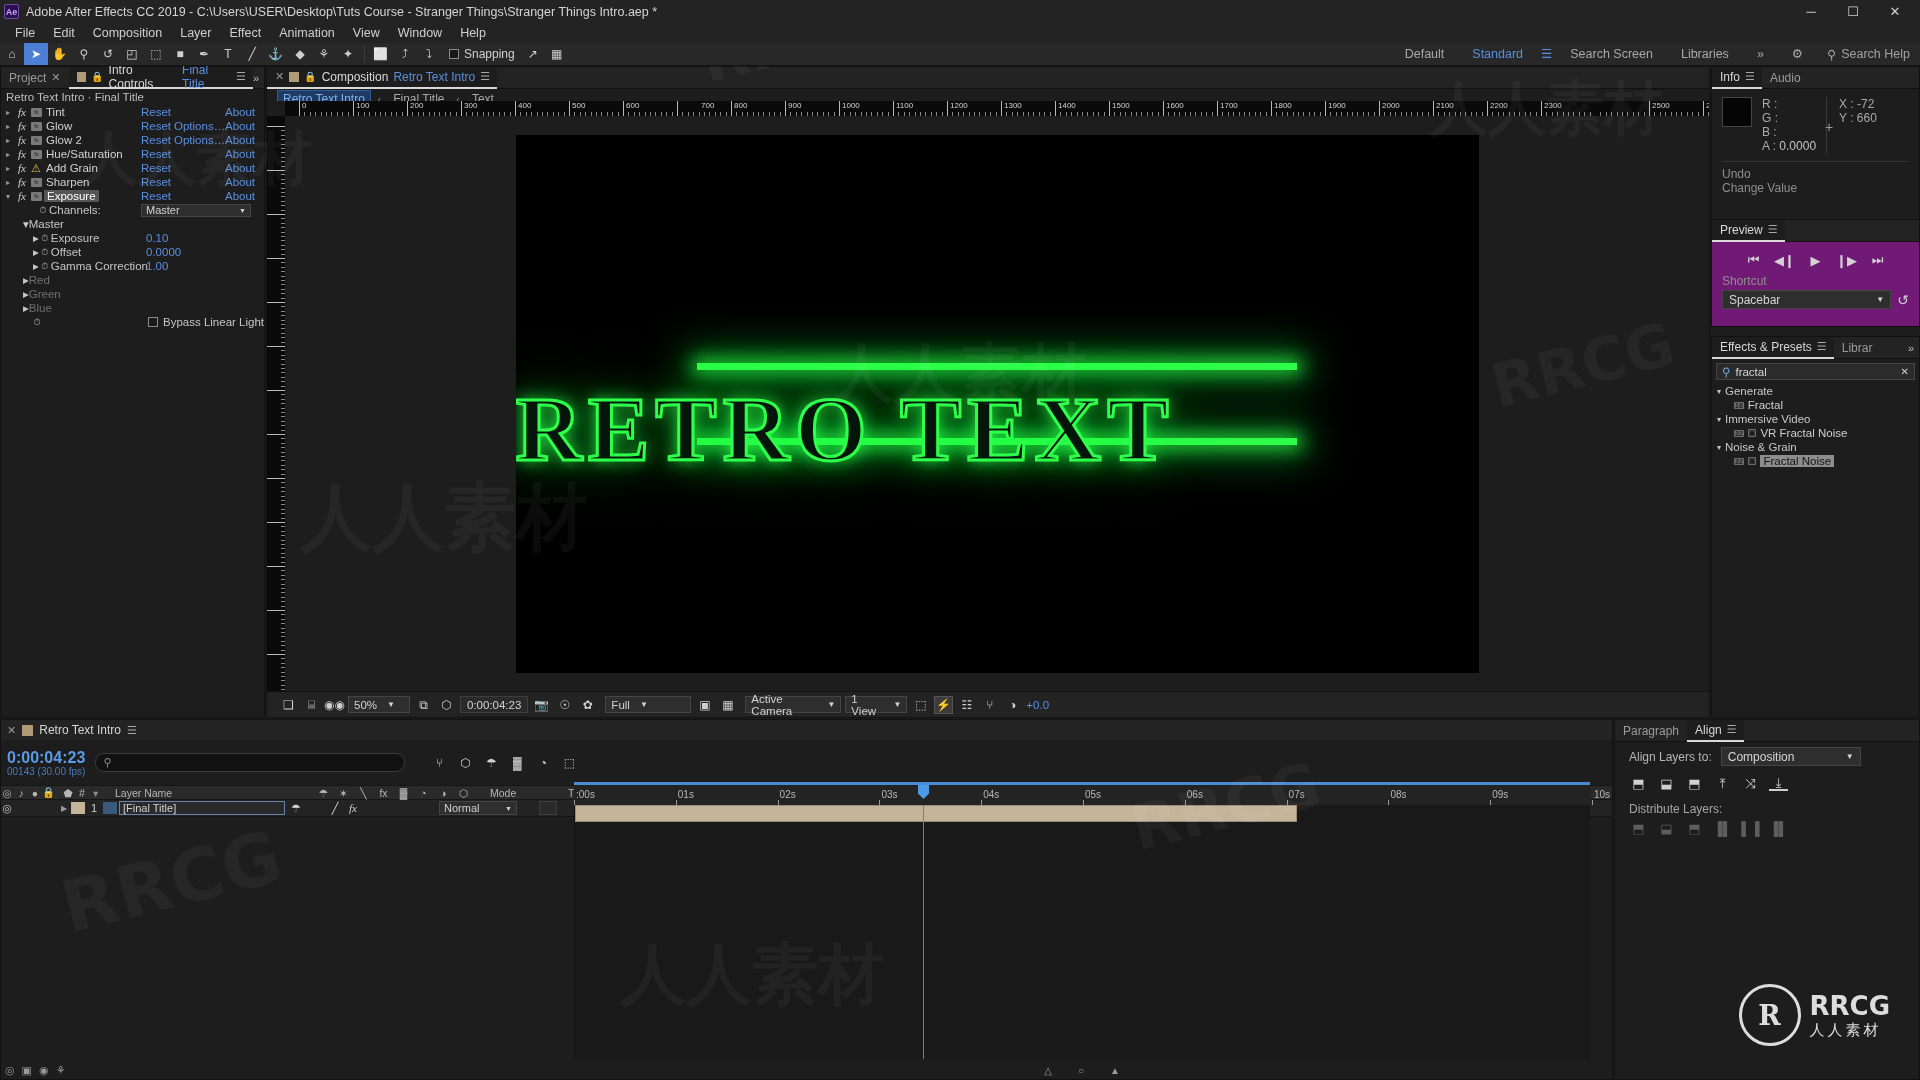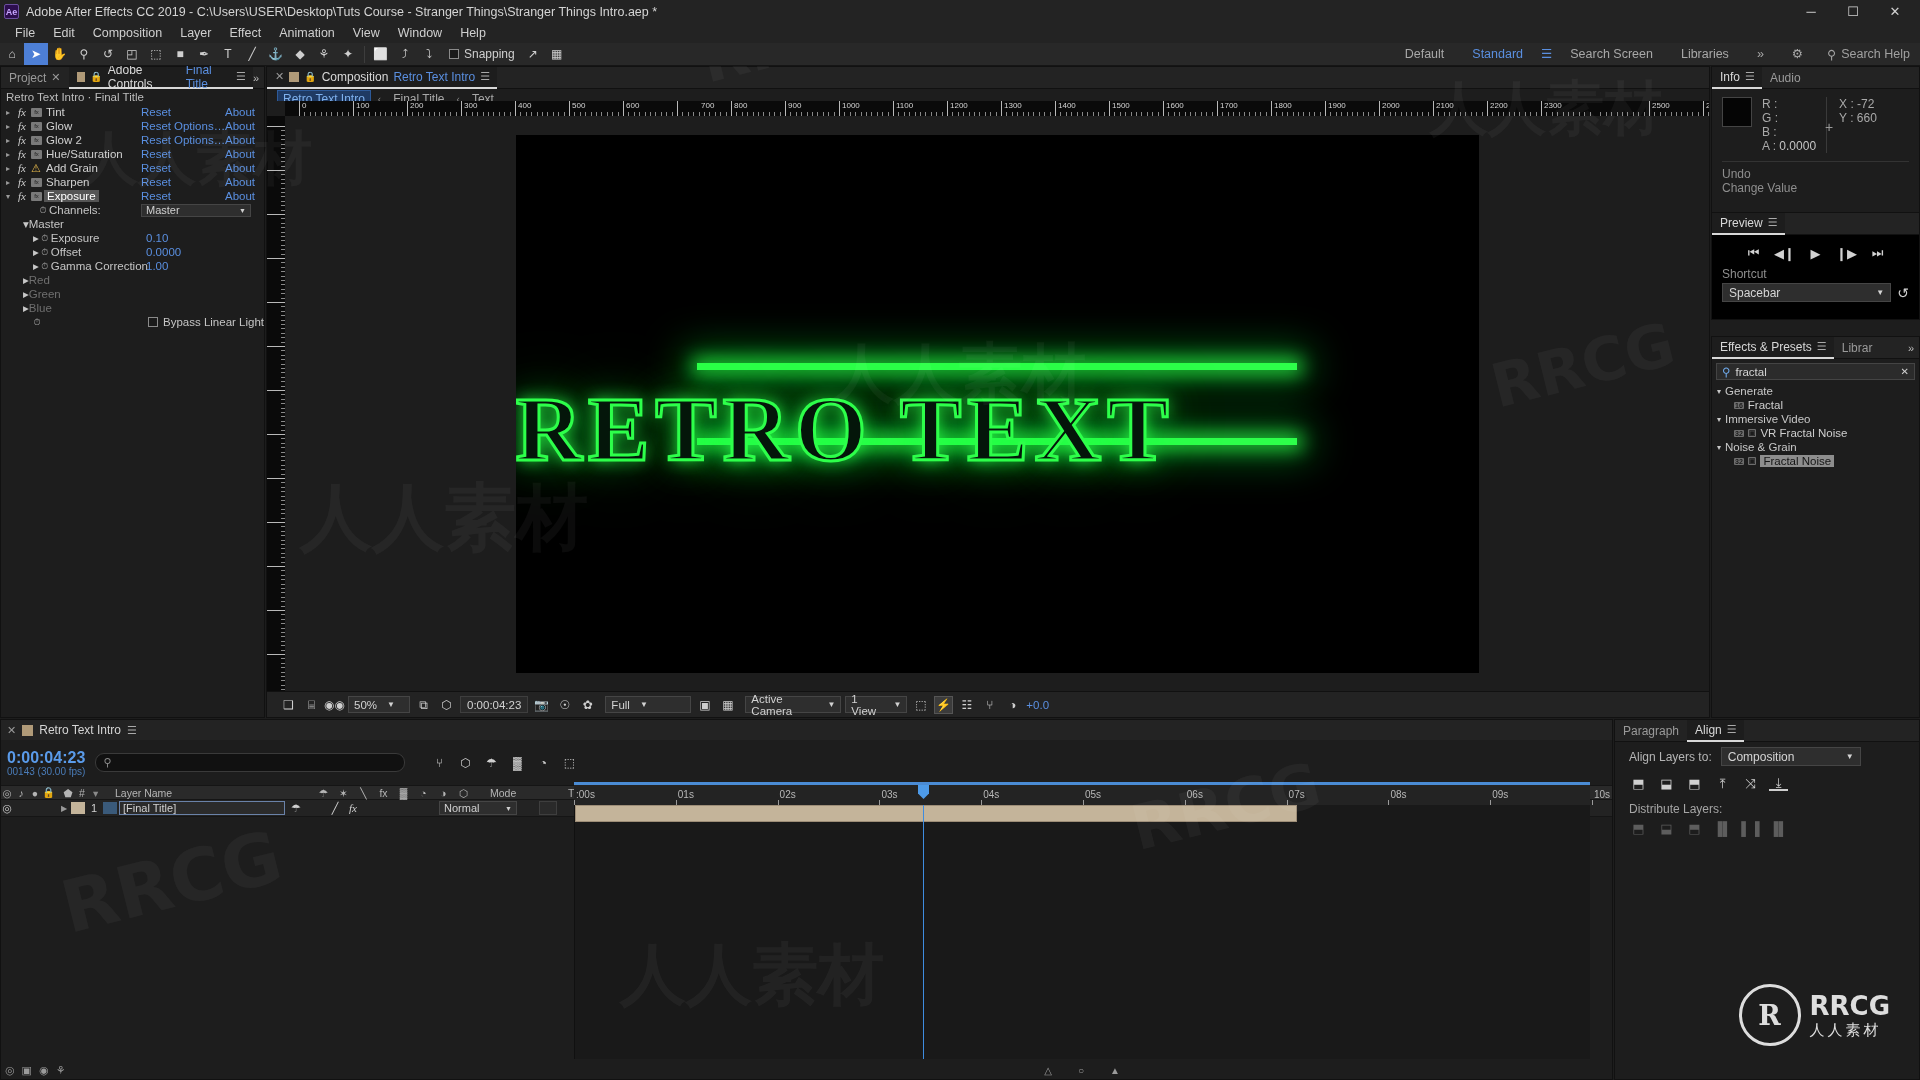--- a/index.html
+++ b/index.html
@@ -85,21 +85,21 @@
                gap:4px;padding-left:12px;border-top:1px solid #111;font-size:11.5px;color:#c0c0c0;}
   .cbicon{ width:19px;height:18px;display:flex;align-items:center;justify-content:center;color:#cfcfcf;font-size:12px;}
   .cbicon.act{ background:#3b3b3b;border:1px solid #555;}
   .cbsel{ height:17px;background:#2e2e2e;border:1px solid #454545;display:flex;align-items:center;padding:0 5px;gap:10px;font-size:11.5px;color:#d2d2d2;}
   .cbval{ height:17px;background:#2a2a2a;border:1px solid #3e3e3e;display:flex;align-items:center;padding:0 6px;color:#d2d2d2;}
   
   #rdock{ position:absolute;left:1711px;top:66px;width:209px;height:652px;}
   #infop{ position:absolute;left:0;top:0;width:209px;height:160px;background:#1d1d1d;border:1px solid #111;}
   .swatch{ width:30px;height:30px;background:#050505;border:1px solid #444;}
   .ichan{ font-size:12px;color:#a9a9a9;line-height:14px;}
-  #previewp{ position:absolute;left:0;top:146px;width:209px;height:108px;background:#000000;border:1px solid #111;}
+  #previewp{ position:absolute;left:0;top:153px;width:209px;height:108px;background:#701a75;border:1px solid #111;}
   .pvbtn{ color:#d2d2d2;font-size:13px;width:22px;text-align:center;}
   #effp{ position:absolute;left:0;top:270px;width:209px;height:382px;background:#1d1d1d;border:1px solid #111;}
   #fxsearch{ margin:4px;height:17px;background:#2b2b2b;border:1px solid #444;display:flex;align-items:center;gap:5px;padding:0 5px;font-size:11.5px;color:#d5d5d5;}
   .fxcat{ height:14px;display:flex;align-items:center;gap:4px;font-size:11.5px;color:#c8c8c8;padding-left:5px;}
   .fxitem{ height:14px;display:flex;align-items:center;gap:4px;font-size:11.5px;color:#cfcfcf;padding-left:22px;}
   .fxitem .nm.sel{ background:#8d8d8d;color:#141414;padding:0 3px;}
   .badge{ font-size:7px;background:#6d6d6d;color:#1b1b1b;padding:0 1px;border-radius:1px;font-weight:bold;}
   
   #tlpanel{ position:absolute;left:0;top:719px;width:1613px;height:361px;background:#1d1d1d;border:1px solid #111;}
   #tl-head{ height:20px;display:flex;align-items:center;gap:6px;padding-left:6px;background:#232323;}
@@ -206,21 +206,21 @@
 
 <div class="panel" id="ecpanel">
   <div class="ptabs">
     <div class="ptab">
       <span>Project</span>
       <span class="pclose">✕</span>
     </div>
     <div class="ptab active">
       <span style="width:10px;height:10px;background:#b09a78;display:inline-block;"></span>
       <span style="font-size:10px;">🔒</span>
-      <span>Adobe Controls</span>
+      <span>Intro Controls</span>
       <span style="color:#5a8fe0;">Final Title</span>
       <span class="pmenu">☰</span>
     </div>
     <div style="margin-left:auto;padding-right:5px;color:#bbb;font-size:11px;">»</div>
   </div>
   <div id="ec-sub">Retro Text Intro · Final Title</div>
   <div id="ec-list">
       <div class="efxrow">
         <span class="arrow">▸</span>
         <span class="fx">fx</span>

